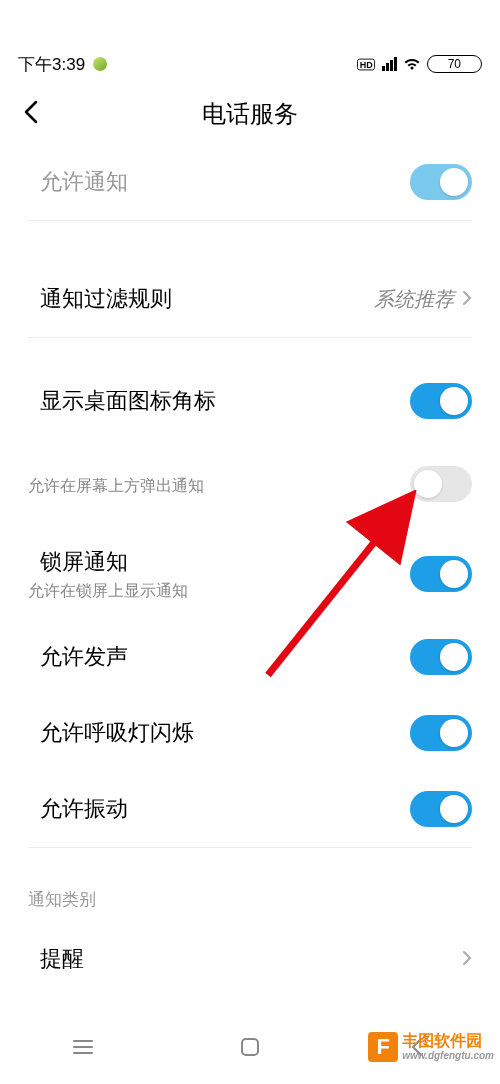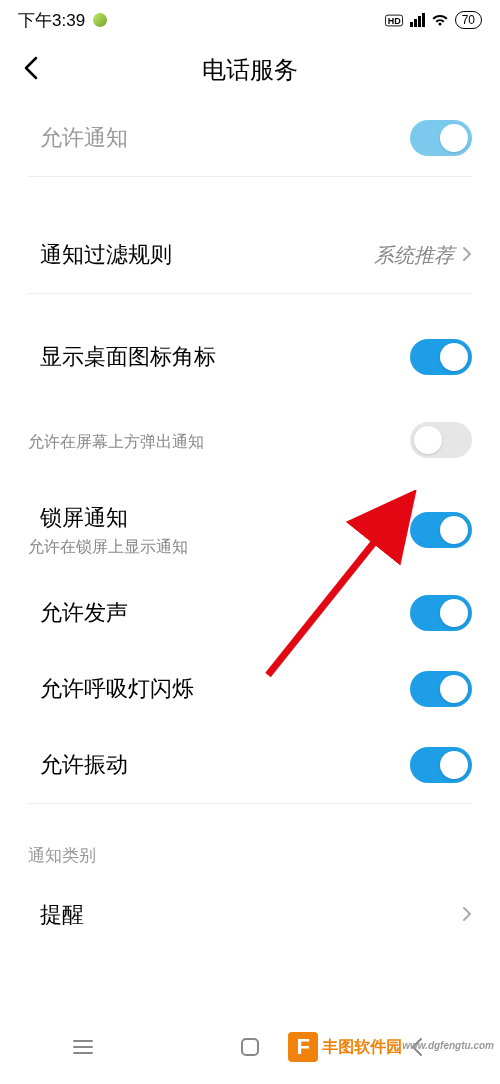--- a/index.html
+++ b/index.html
@@ -1,25 +1,25 @@
 <!DOCTYPE html>
 <html><head>
   <meta charset="utf-8">
   <style>
     * { margin: 0; padding: 0; box-sizing: border-box; }
     html, body { width: 500px; height: 1084px; background: #fff; font-family: -apple-system, "PingFang SC", "Microsoft YaHei", sans-serif; color: #000; overflow: hidden; position: relative; }
-    .status-bar { height: 40px; display: flex; justify-content: space-between; align-items: center; padding: 0 18px; font-size: 17px; font-weight: 500; }
+    .status-bar { height: 40px; display: flex; justify-content: space-between; align-items: center; padding: 0 18px; font-size: 17px; font-weight: 500; margin-top: 44px; }
     .status-left { display: flex; align-items: center; gap: 8px; }
     .status-right { display: flex; align-items: center; gap: 6px; }
     .small-icon-dot { width: 14px; height: 14px; border-radius: 50%; background: linear-gradient(135deg,#c7e86b,#6fa52d); display:inline-block; }
     .hd-icon { font-size: 10px; font-weight: bold; border: 1.5px solid #000; border-radius: 3px; padding: 0 2px; transform: scale(.9); }
     .sig { display:flex; align-items:flex-end; gap:1.5px; }
     .sig span { width:2.5px; background:#000; display:inline-block; }
     .sig span:nth-child(1){height:5px}.sig span:nth-child(2){height:8px}.sig span:nth-child(3){height:11px}.sig span:nth-child(4){height:14px}
-    .battery-pill { border:1.5px solid #000; border-radius: 10px; padding: 1px 6px; font-size:12px; font-weight:500; }
+    .battery-pill { border:1.5px solid #000; border-radius: 10px; padding: 1px 20px; font-size:12px; font-weight:500; }
     .nav-header { height: 60px; display: flex; align-items: center; position: relative; padding: 0 22px; }
     .back-ic { font-size: 30px; font-weight: 300; }
     .title { position: absolute; left: 50%; transform: translateX(-50%); font-size: 24px; font-weight: 500; }
     .content { padding: 0 0 0 0; }
     .row { display: flex; align-items: center; justify-content: space-between; padding: 0 28px; min-height: 76px; }
     .row .labelbox { display:flex; flex-direction:column; justify-content:center; }
     .row .label { font-size: 22px; color: #000; margin-left: 12px; }
     .row .desc { font-size: 16px; color: #888; margin-top: 4px; }
     .row .value { font-size: 20px; color: #888; margin-right: 8px; }
     .row .chev { color: #aaa; font-size: 22px; }
@@ -36,21 +36,21 @@
     .toggle.on .knob { right: 4px; }
     .toggle.off .knob { left: 4px; }
     .arrow { position:absolute; top:490px; left:258px; pointer-events:none; }
     .section2 { margin-top: 25px; }
     .footer { position:absolute; bottom:0; left:0; right:0; height:70px; display:flex; align-items:center; justify-content:space-around; background:#fff; }
     .footer .navicon { color:#777; width:50px; text-align:center; }
     .watermark { position:absolute; right:6px; bottom:22px; display:flex; align-items:center; font-size:16px; font-weight:bold; }
     .watermark .logo { width:30px; height:30px; background:#f1820b; color:#fff; display:flex; align-items:center; justify-content:center; font-size:22px; font-weight:900; border-radius:4px; margin-right:4px; }
     .watermark .txt1 { color:#f1820b; }
     .watermark .txt2 { font-size:10px; color:#999; margin-top:2px;font-style:italic; }
-    .watermark .txtbox{ display:flex; flex-direction:row; line-height:1; }
+    .watermark .txtbox{ display:flex; flex-direction:column; line-height:1; }
   </style>
 </head>
 <body>
 
 <div class="status-bar">
   <div class="status-left">
     <span>下午3:39</span>
     <span class="small-icon-dot"></span>
   </div>
   <div class="status-right">

